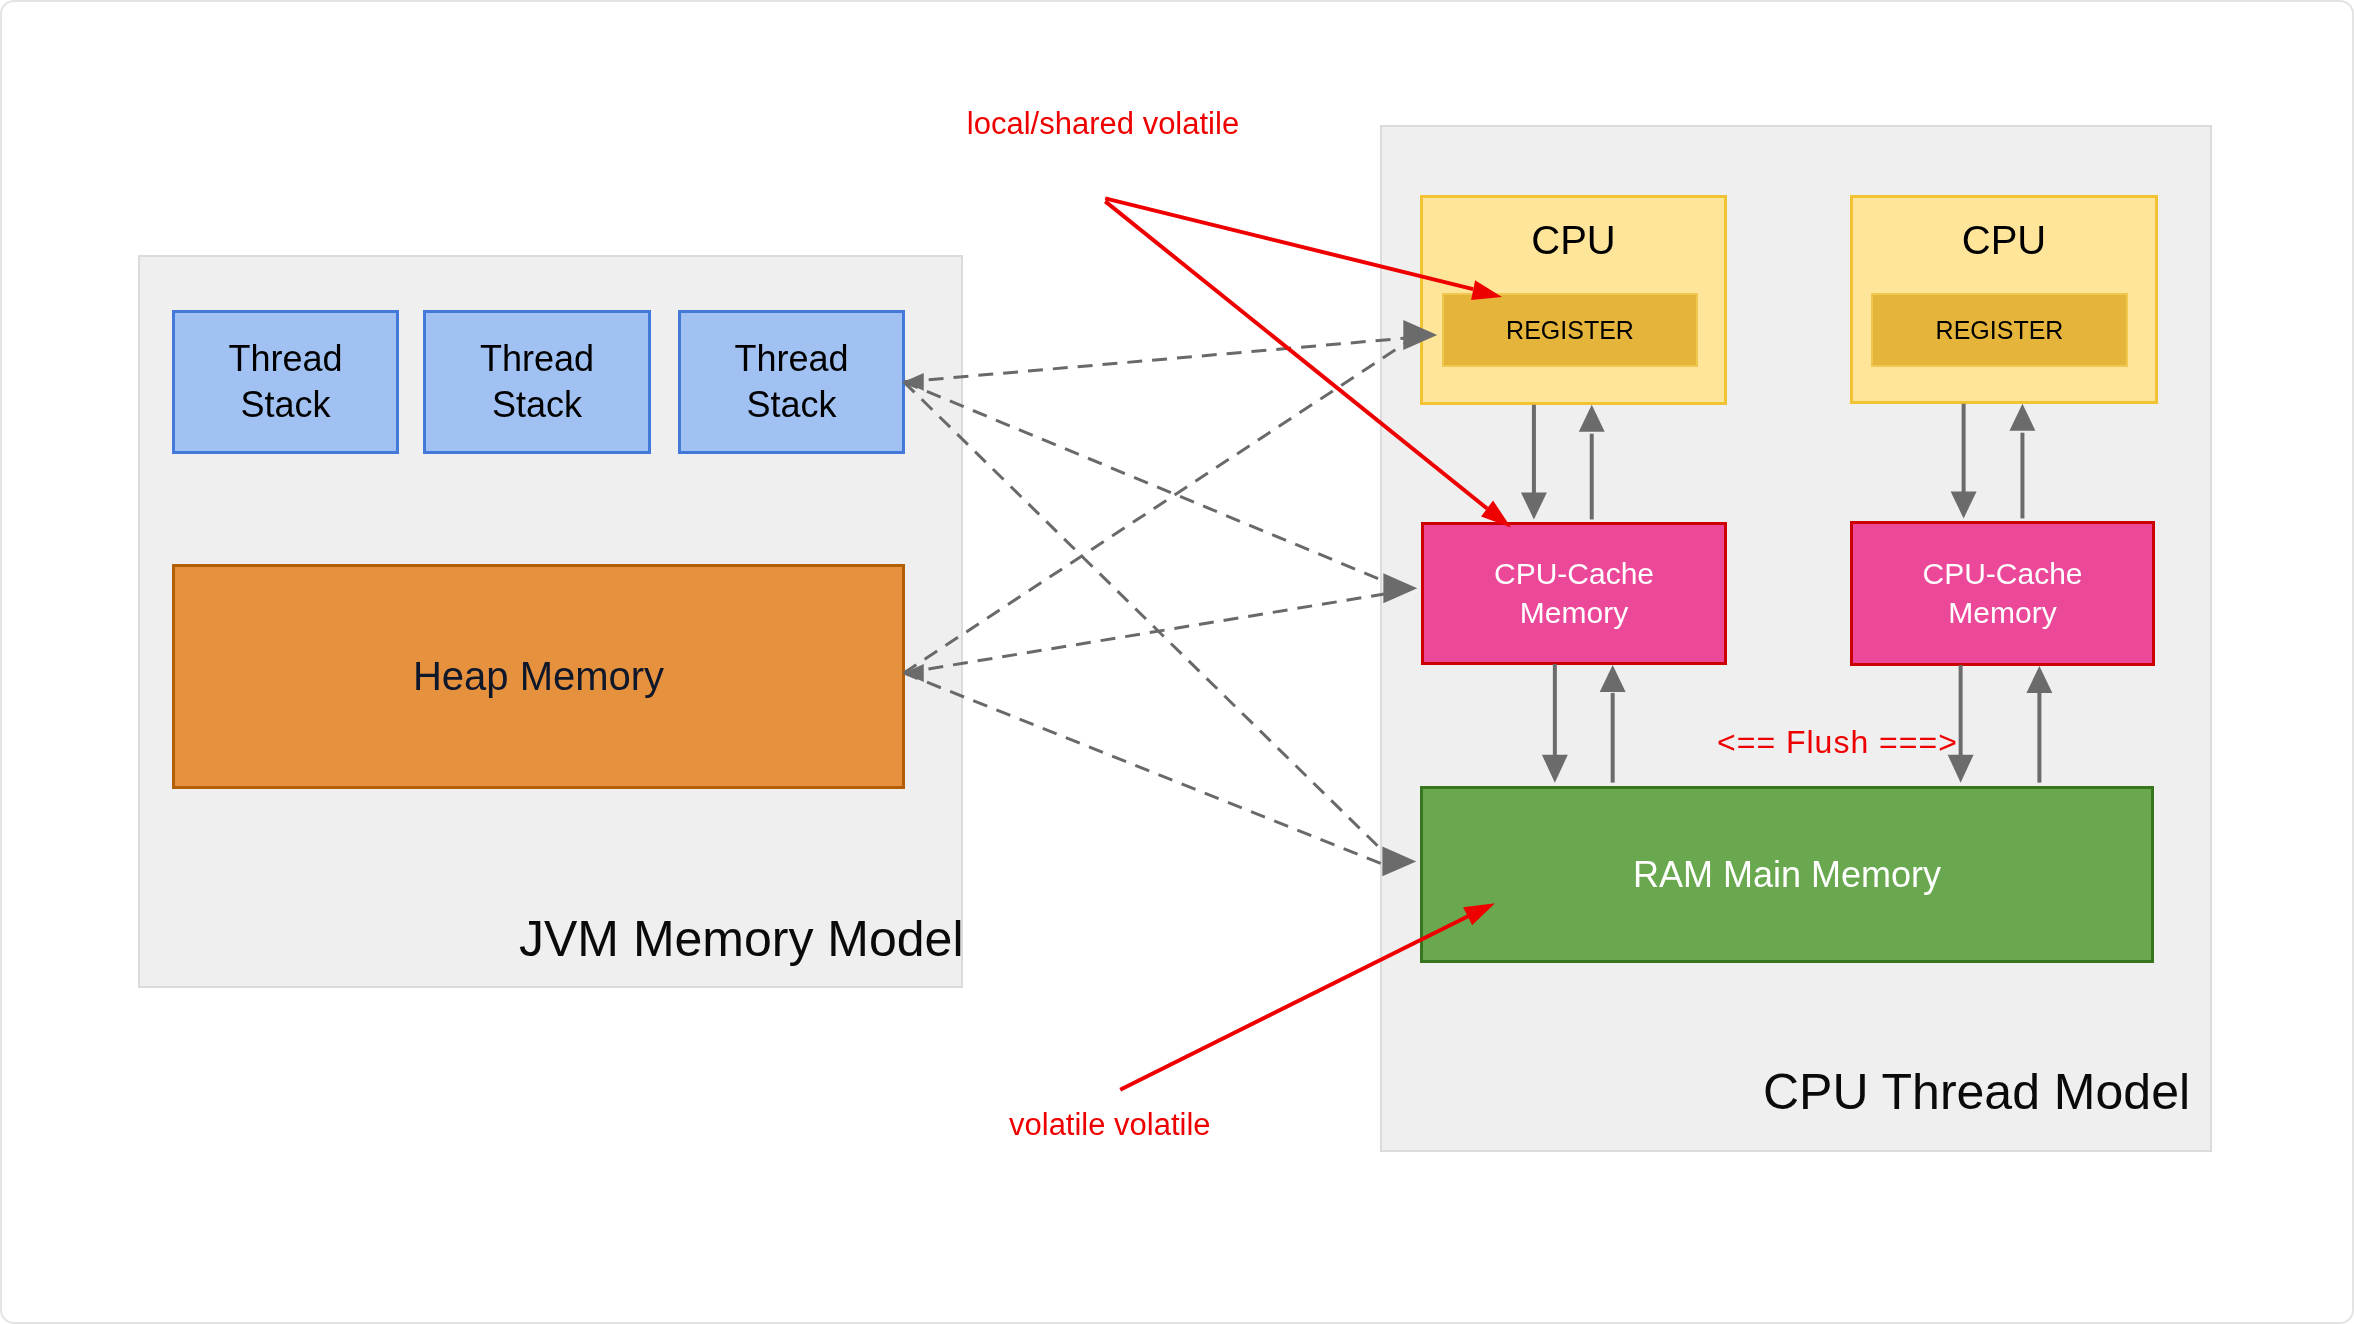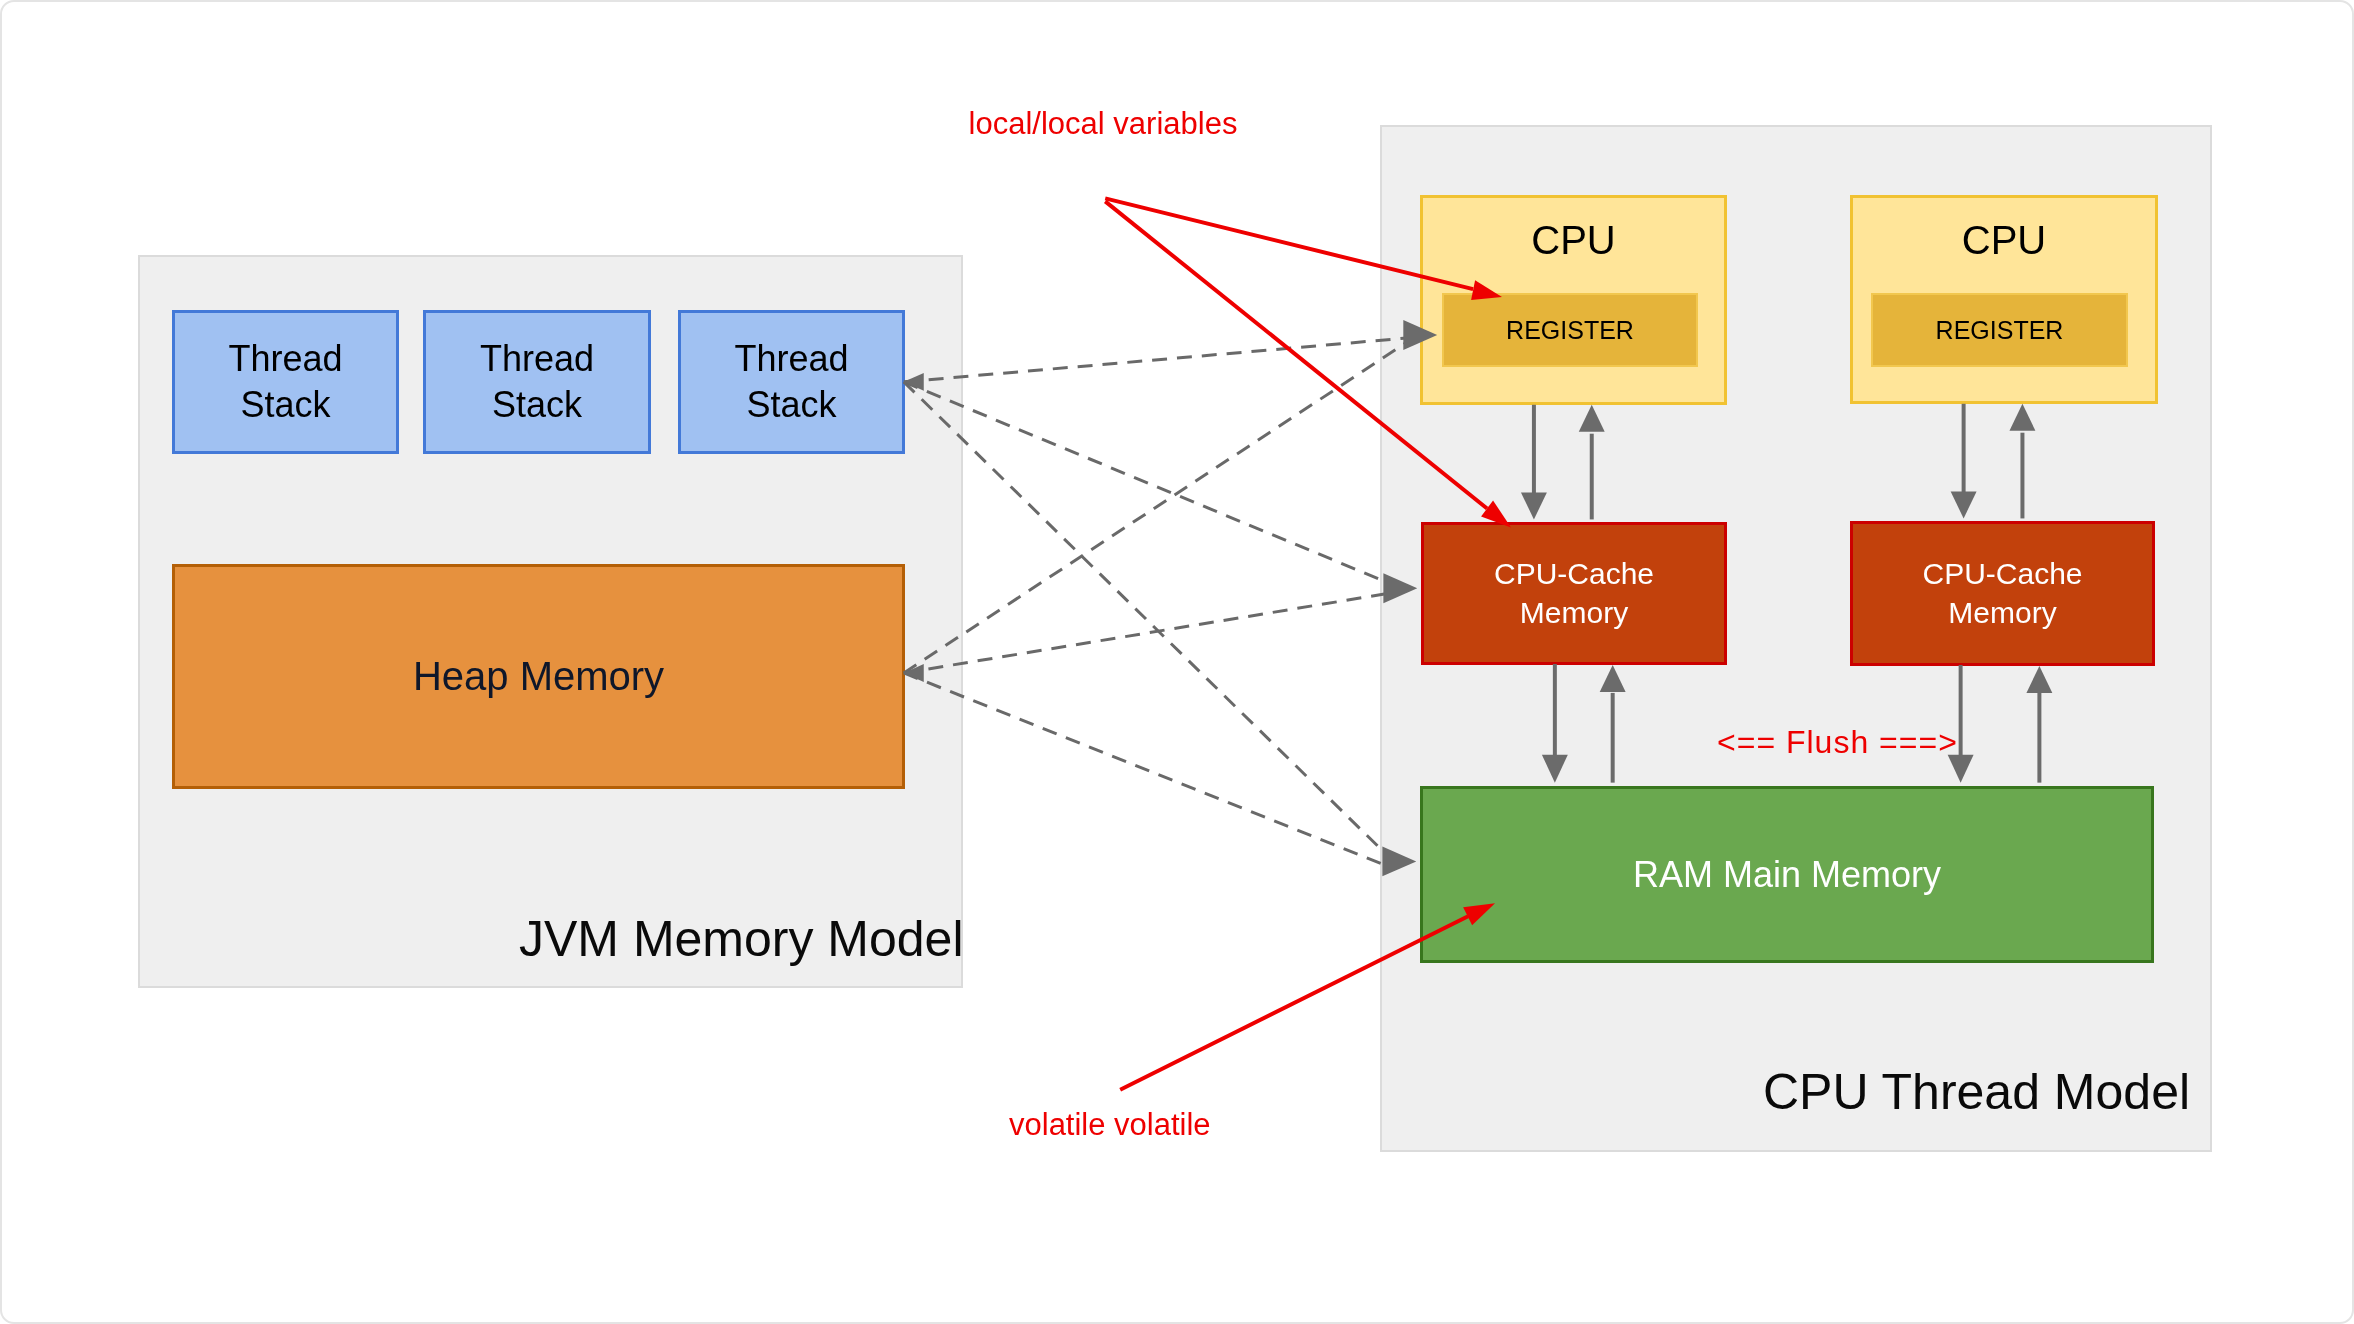--- a/index.html
+++ b/index.html
@@ -35,21 +35,21 @@
   .cpu{
     background:#ffe599;border:3px solid #f1c232;
     color:#000;font-size:40px;
     align-items:flex-start;padding-top:20px;
   }
   .register{
     background:#e5b43a;border:2px solid #f2c74e;
     color:#000;font-size:25px;
   }
   .cache{
-    background:#c2410c;border:3px solid #cc0000;
+    background:#ec4899;border:3px solid #cc0000;
     color:#fff;font-size:30px;line-height:1.27;padding:0 55px;
   }
   .ram{
     background:#6aa84f;border:3px solid #38761d;
     color:#fff;font-size:36px;
   }
   .panel-title{
     position:absolute;
     color:#0a0a0a;font-size:50px;white-space:nowrap;
   }
@@ -120,21 +120,21 @@
   </div>
 
   <div class="box ram" style="left:1418px;top:784px;width:734px;height:177px;">
     <span>RAM Main Memory</span>
   </div>
 
   <div class="panel-title" style="left:1761px;top:1061px;">CPU Thread Model</div>
 
   <div class="flush-label" style="left:1677px;top:722px;margin-left:38px;">&lt;== Flush ===&gt;</div>
 
-  <div class="red-label center" style="left:951px;top:103px;width:300px;">local/local variables</div>
+  <div class="red-label center" style="left:951px;top:103px;width:300px;">local/shared volatile</div>
   <div class="red-label" style="left:1007px;top:1104px;white-space:nowrap;">volatile volatile</div>
 
   <svg class="overlay" viewBox="0 0 2354 1324">
 
     <g>
       <line class="dashed" x1="903" y1="381" x2="1408" y2="337"></line>
       <line class="dashed" x1="903" y1="381" x2="1390" y2="583"></line>
       <line class="dashed" x1="903" y1="381" x2="1389" y2="857"></line>
       <line class="dashed" x1="903" y1="673" x2="1408" y2="341"></line>
       <line class="dashed" x1="903" y1="673" x2="1390" y2="593"></line>

